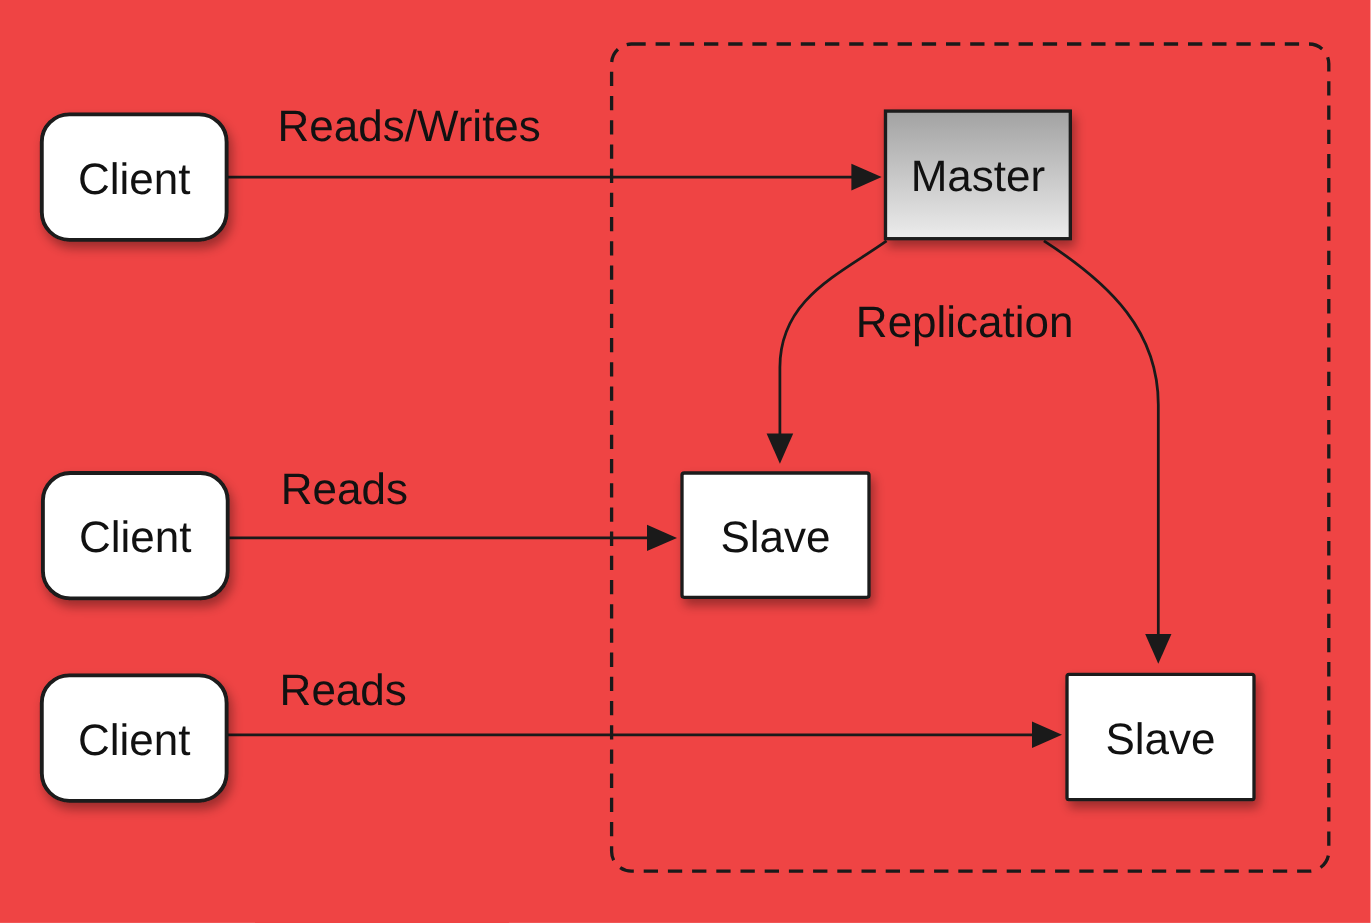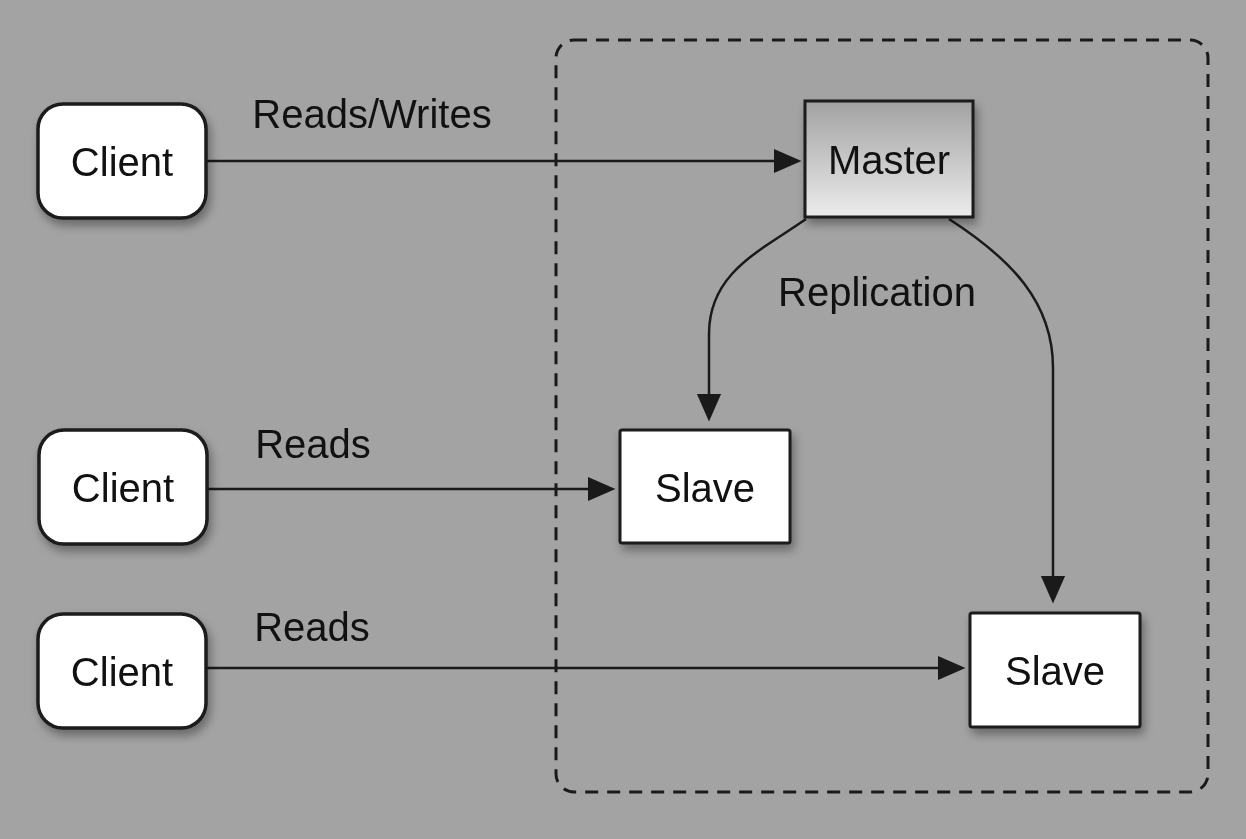--- a/index.html
+++ b/index.html
@@ -1,20 +1,20 @@
 <!DOCTYPE html>
 <html><head>
 <meta charset="utf-8">
 <style>
   html, body { margin: 0; padding: 0; background: #ffffff; }
   .canvas {
     width: 1246px;
     height: 839px;
     position: relative;
-    background: #a3a3a3;
+    background: #ef4444;
     overflow: hidden;
     font-family: "Liberation Sans", sans-serif;
   }
   svg { display: block; }
   .diagram-text {
     font-family: "Liberation Sans", sans-serif;
     font-size: 40px;
     fill: #111111;
   }
   .node-rect {

